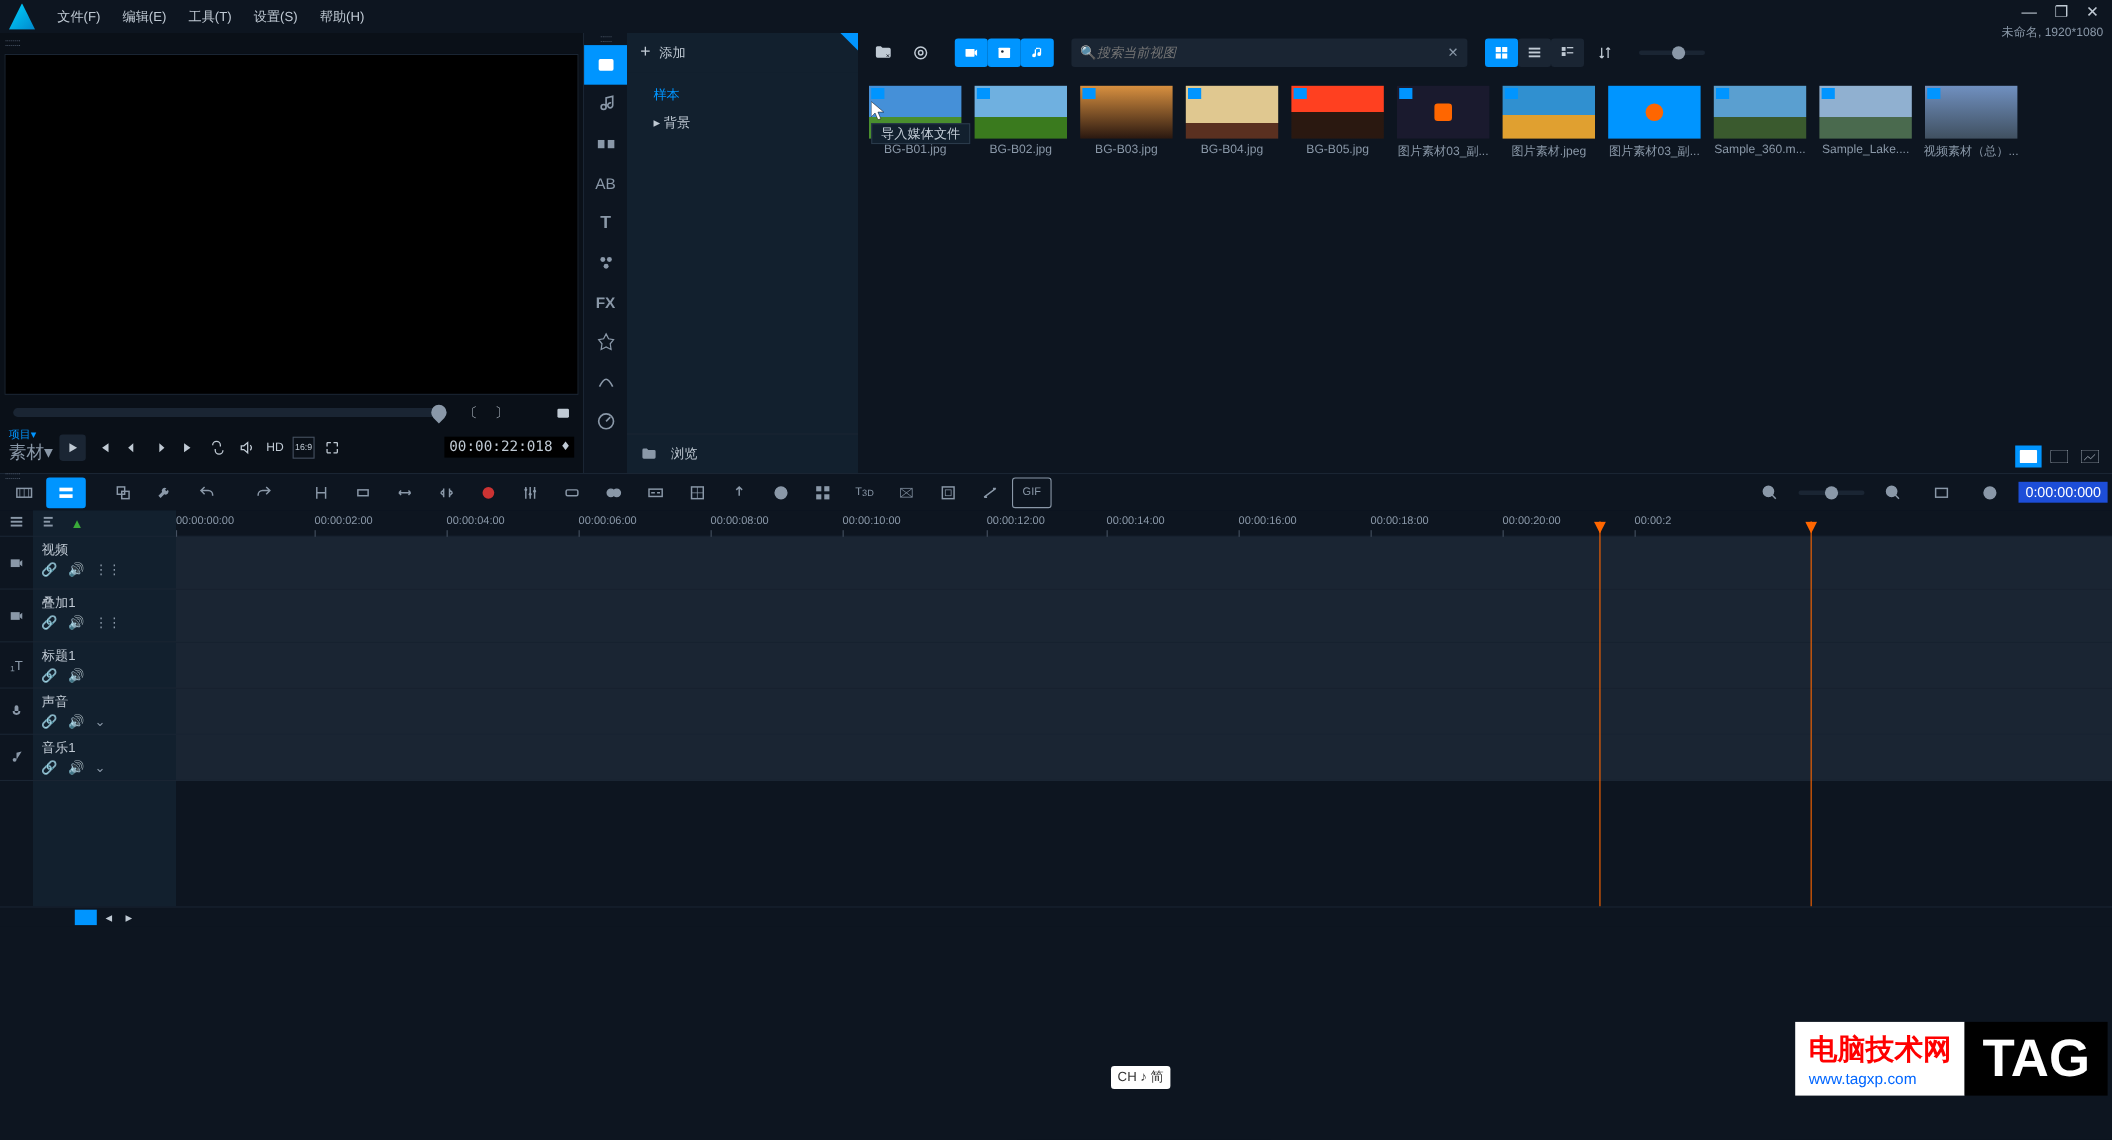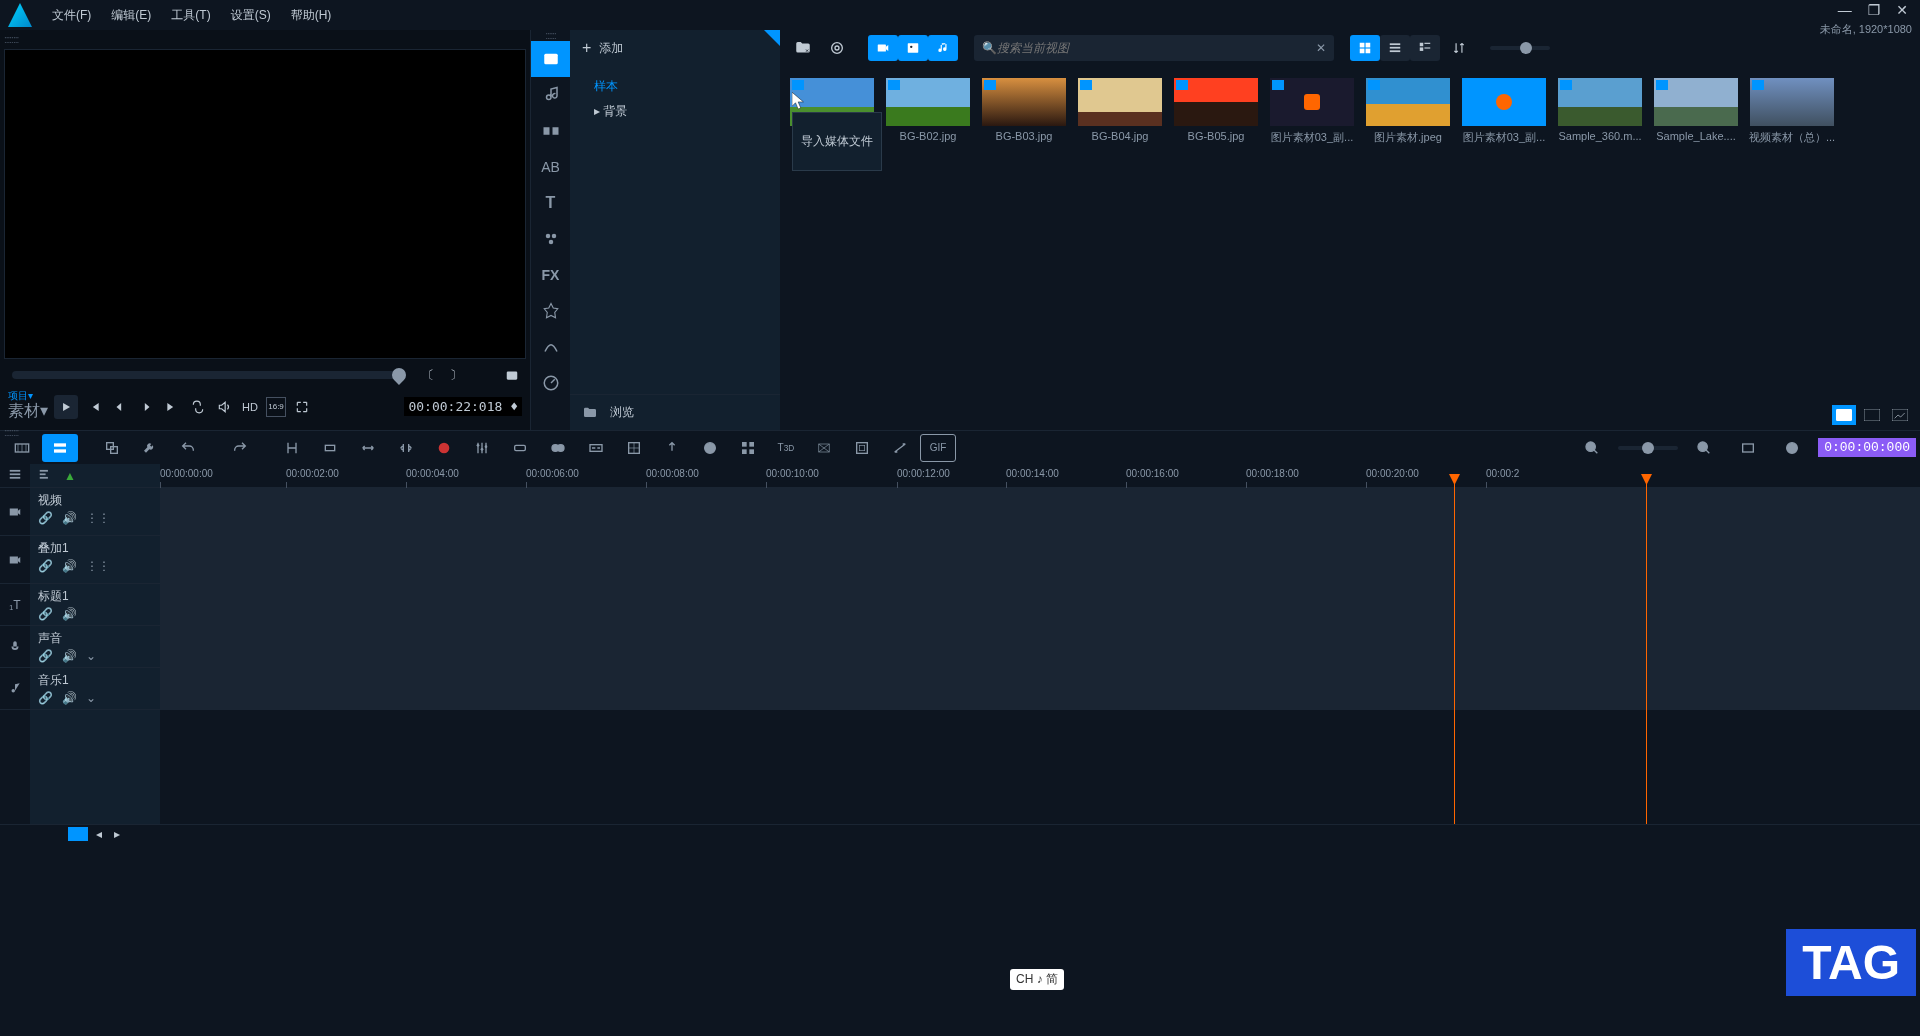--- a/index.html
+++ b/index.html
@@ -56,37 +56,37 @@
 .view-group .mt-btn { background: #1a2533; }
 .view-group .mt-btn.active { background: #0095ff; }
 .thumb-slider { width: 60px; height: 4px; background: #1a2533; margin: 0 12px; position: relative; border-radius: 2px; }
 .thumb-slider::after { content:''; position:absolute; left:50%; top:-4px; width:12px; height:12px; background:#8a98a8; border-radius:50%; }
 
 .media-grid { flex: 1; padding: 12px 8px; display: flex; flex-wrap: wrap; gap: 8px; align-content: flex-start; position: relative; }
 .media-item { width: 88px; display: flex; flex-direction: column; align-items: center; gap: 4px; cursor: pointer; }
 .media-thumb { width: 84px; height: 48px; background: #333; position: relative; display: flex; align-items: center; justify-content: center; font-size: 10px; overflow: hidden; }
 .media-badge { position: absolute; left: 2px; top: 2px; width: 12px; height: 10px; background: #0095ff; }
 .media-name { font-size: 11px; color: #8a98a8; text-align: center; white-space: nowrap; overflow: hidden; text-overflow: ellipsis; width: 100%; }
-.tooltip { position: absolute; left: 12px; top: 46px; background: #12202e; border: 1px solid #2a3a4a; padding: 20px 8px; font-size: 12px; z-index: 50; }
+.tooltip { position: absolute; left: 12px; top: 46px; background: #12202e; border: 1px solid #2a3a4a; padding: 0 8px; font-size: 12px; z-index: 50; }
 .cursor { position: absolute; left: 12px; top: 26px; width: 14px; height: 18px; z-index: 51; }
 
 .media-footer { height: 30px; display: flex; justify-content: flex-end; align-items: center; gap: 4px; padding: 0 8px; }
 .mf-btn { width: 24px; height: 20px; display: flex; align-items: center; justify-content: center; cursor: pointer; }
 .mf-btn.active { background: #0095ff; }
 
 
 .tl-toolbar { height: 34px; background: #0d1520; border-top: 1px solid #1a2533; display: flex; align-items: center; gap: 2px; padding: 0 4px; }
 .tl-btn { width: 36px; height: 28px; display: flex; align-items: center; justify-content: center; cursor: pointer; color: #8a98a8; border-radius: 3px; }
 .tl-btn.active { background: #0095ff; color: #fff; }
 .tl-btn svg { width: 16px; height: 16px; fill: currentColor; }
 .tl-sep { width: 12px; }
 .tl-zoom { margin-left: auto; display: flex; align-items: center; gap: 8px; }
 .zoom-slider { width: 60px; height: 4px; background: #1a2533; position: relative; border-radius: 2px; }
 .zoom-slider::after { content:''; position:absolute; left:40%; top:-4px; width:12px; height:12px; background:#8a98a8; border-radius:50%; }
-.tl-timecode { font-family: Liberation Mono, monospace; background: #8b5cf6; padding: 2px 6px; color: #fff; font-size: 13px; }
+.tl-timecode { font-family: Liberation Sans, sans-serif; background: #1d4ed8; padding: 2px 6px; color: #fff; font-size: 13px; }
 
 
 .timeline-area { display: flex; background: #0d1520; height: 360px; }
 .tl-header { width: 160px; background: #12202e; }
 .tl-ruler-head { height: 24px; display: flex; align-items: center; gap: 12px; padding: 0 8px; border-bottom: 1px solid #1a2533; }
 .track-head { border-bottom: 1px solid #1a2533; padding: 4px 8px; display: flex; flex-direction: column; gap: 2px; }
 .track-head.h48 { height: 48px; }
 .track-head.h42 { height: 42px; }
 .track-name { font-size: 12px; }
 .track-ctrls { display: flex; gap: 10px; color: #8a98a8; }
@@ -108,21 +108,21 @@
 
 .tl-scroll { height: 18px; background: #0d1520; border-top: 1px solid #1a2533; display: flex; align-items: center; padding: 0 4px; gap: 4px; }
 .scroll-icon { width: 20px; height: 14px; background: #0095ff; cursor: pointer; }
 .scroll-arrow { width: 14px; cursor: pointer; text-align: center; }
 
 
 .watermark { position: absolute; right: 4px; bottom: 40px; display: flex; align-items: center; gap: 0; }
 .wm-text { background: #fff; padding: 8px 12px; }
 .wm-cn { color: #ff0000; font-size: 26px; font-weight: bold; }
 .wm-url { color: #0066ff; font-size: 14px; }
-.wm-tag { background: #1d4ed8; color: #fff; font-size: 48px; font-weight: bold; padding: 6px 16px; }
+.wm-tag { background: #000000; color: #fff; font-size: 48px; font-weight: bold; padding: 6px 16px; }
 .ime { position: absolute; bottom: 46px; left: 1010px; background: #fff; color: #333; padding: 2px 6px; font-size: 12px; border-radius: 3px; }
 
 
 .bg1 { background: linear-gradient(#4590d8 60%, #4a8f2e 60%); }
 .bg2 { background: linear-gradient(#6fb0e0 60%, #3a7a1e 60%); }
 .bg3 { background: linear-gradient(#d89040,#2a1810); }
 .bg4 { background: linear-gradient(#e0c890 70%,#5a3020 70%); }
 .bg5 { background: linear-gradient(#ff4020 50%,#2a1810 50%); }
 .bg6 { background: #1a1a2e; display:flex;align-items:center;justify-content:center; }
 .bg6::after{content:'';width:16px;height:16px;background:#ff6600;border-radius:3px;}
@@ -730,14 +730,18 @@
 <div class="tl-scroll">
   <div style="width:60px"></div>
   <div class="scroll-icon"></div>
   <div class="scroll-arrow">◂</div>
   <div class="scroll-arrow">▸</div>
 </div>
 
 <div class="ime">CH ♪ 简</div>
 
 <div class="watermark">
+  <div class="wm-text">
+    <div class="wm-cn">电脑技术网</div>
+    <div class="wm-url">www.tagxp.com</div>
+  </div>
   <div class="wm-tag">TAG</div>
 </div>
 
 </body></html>

